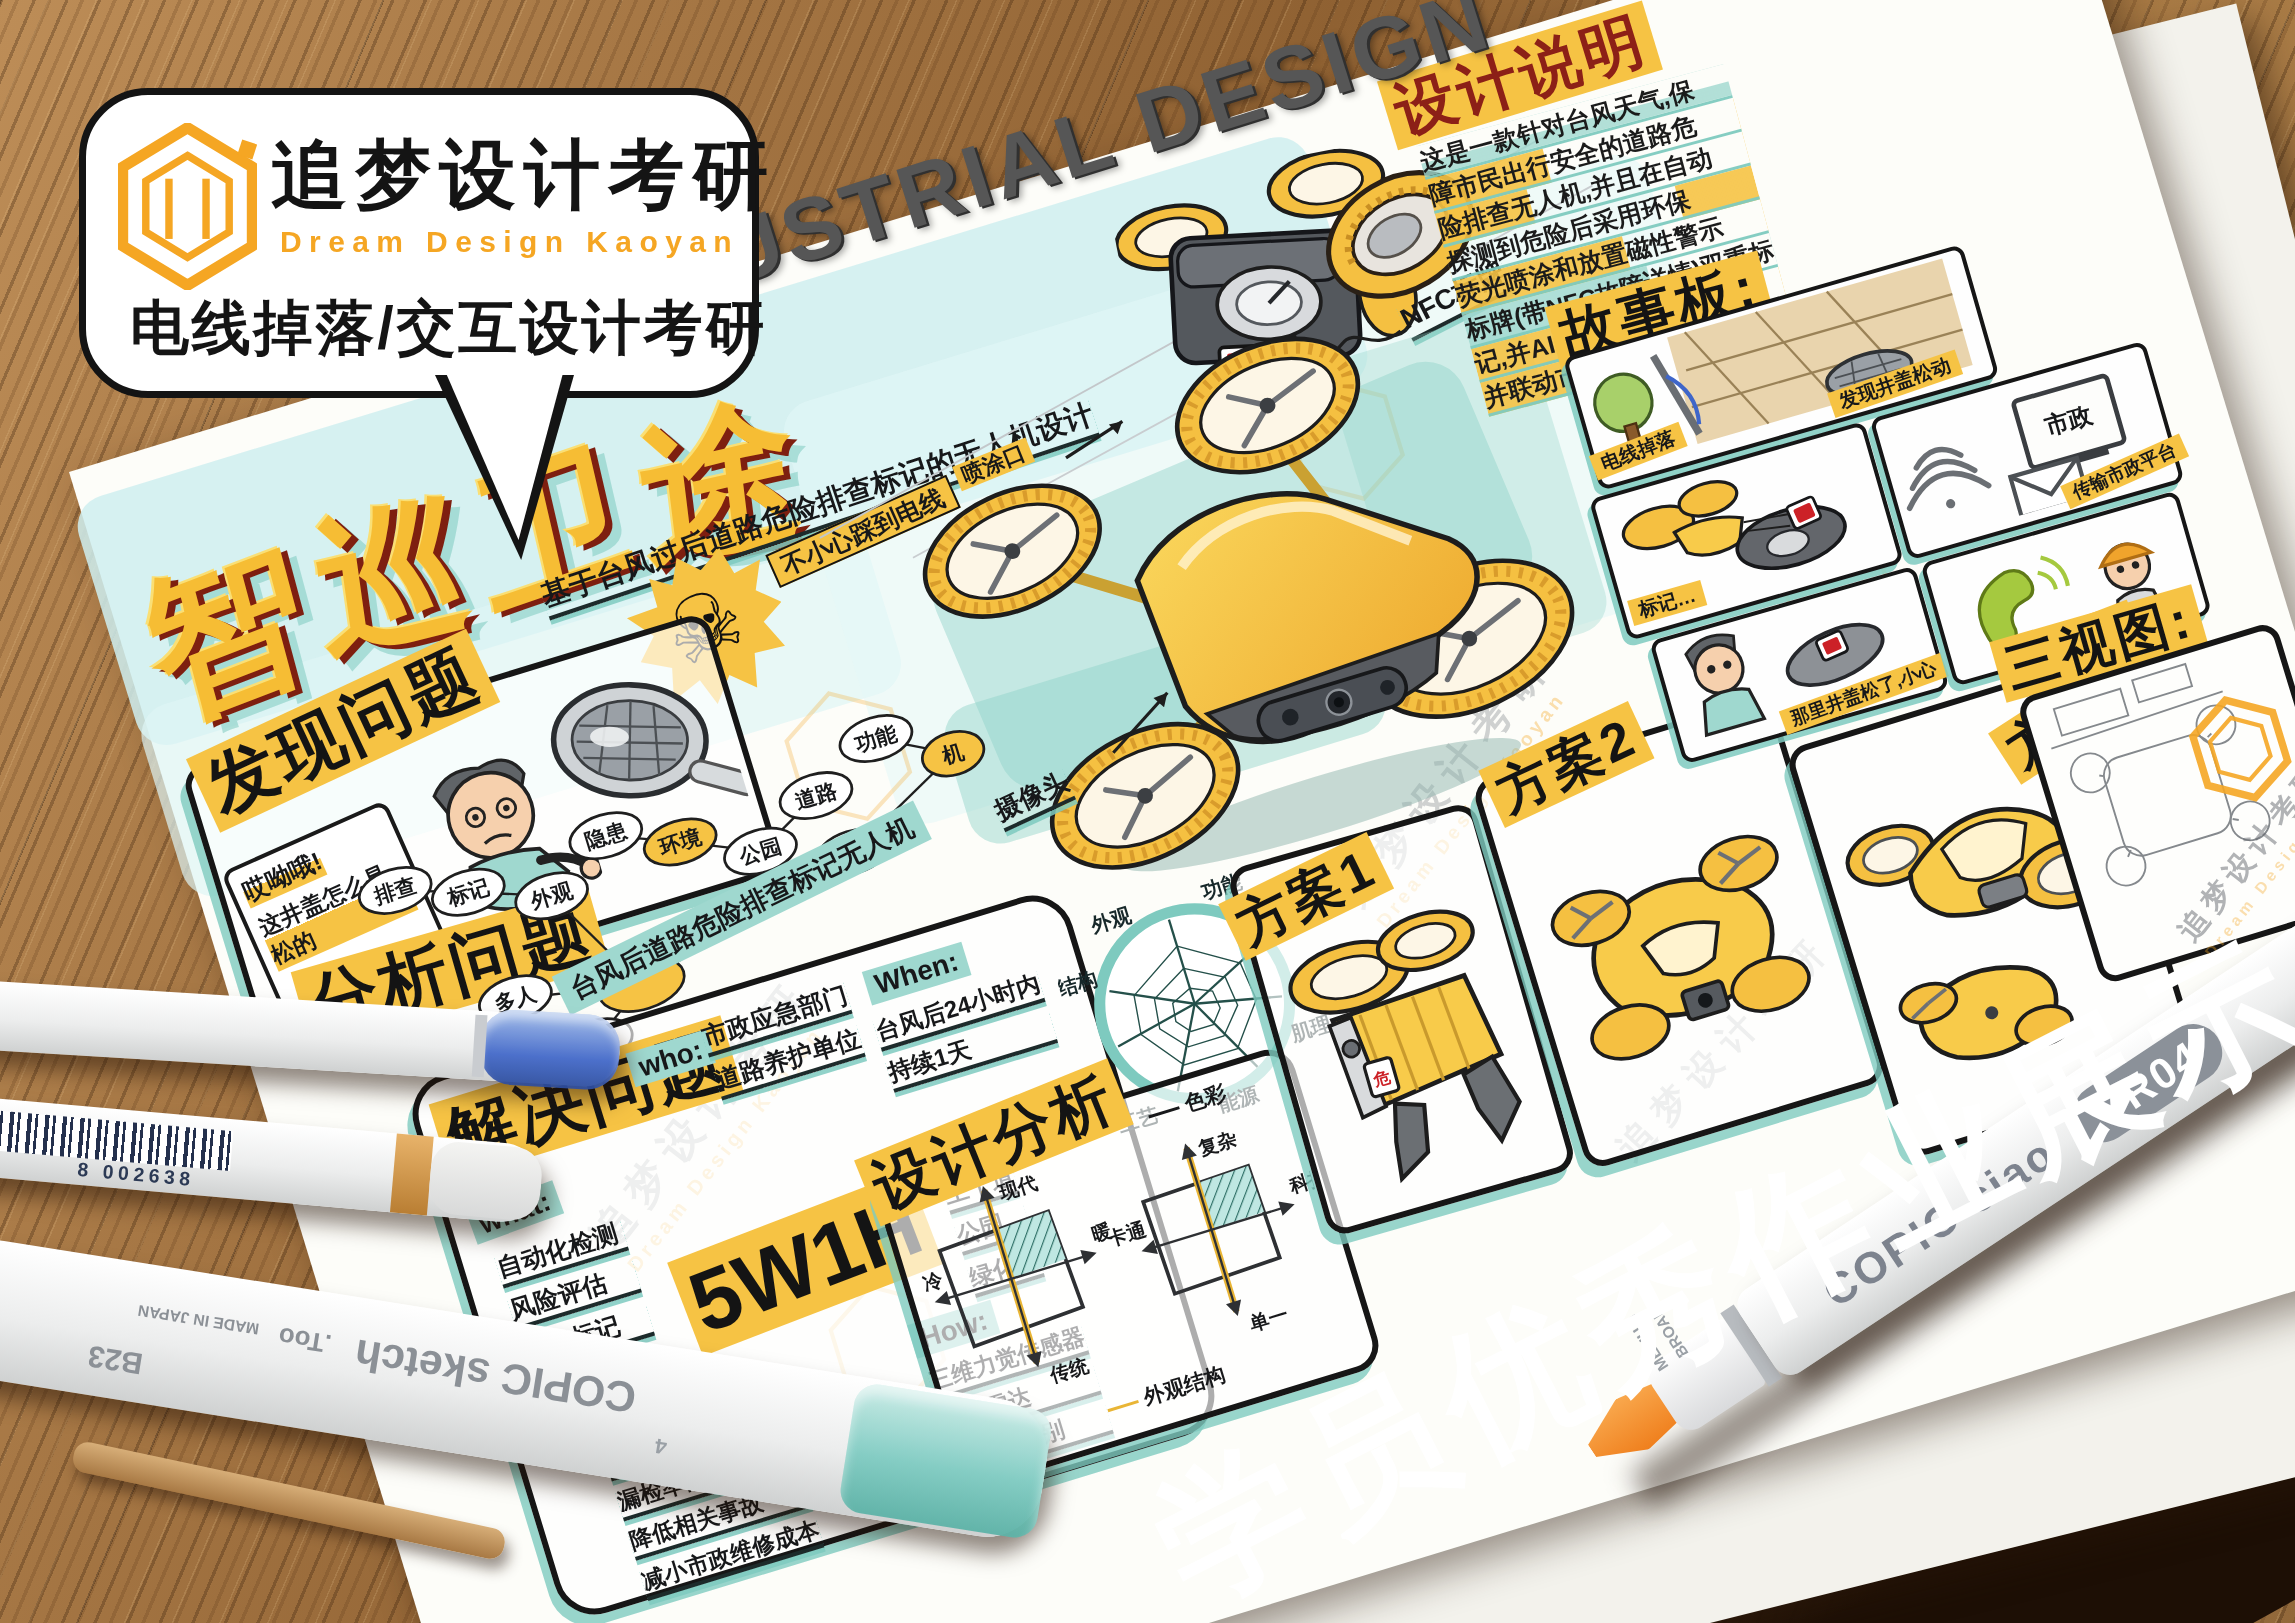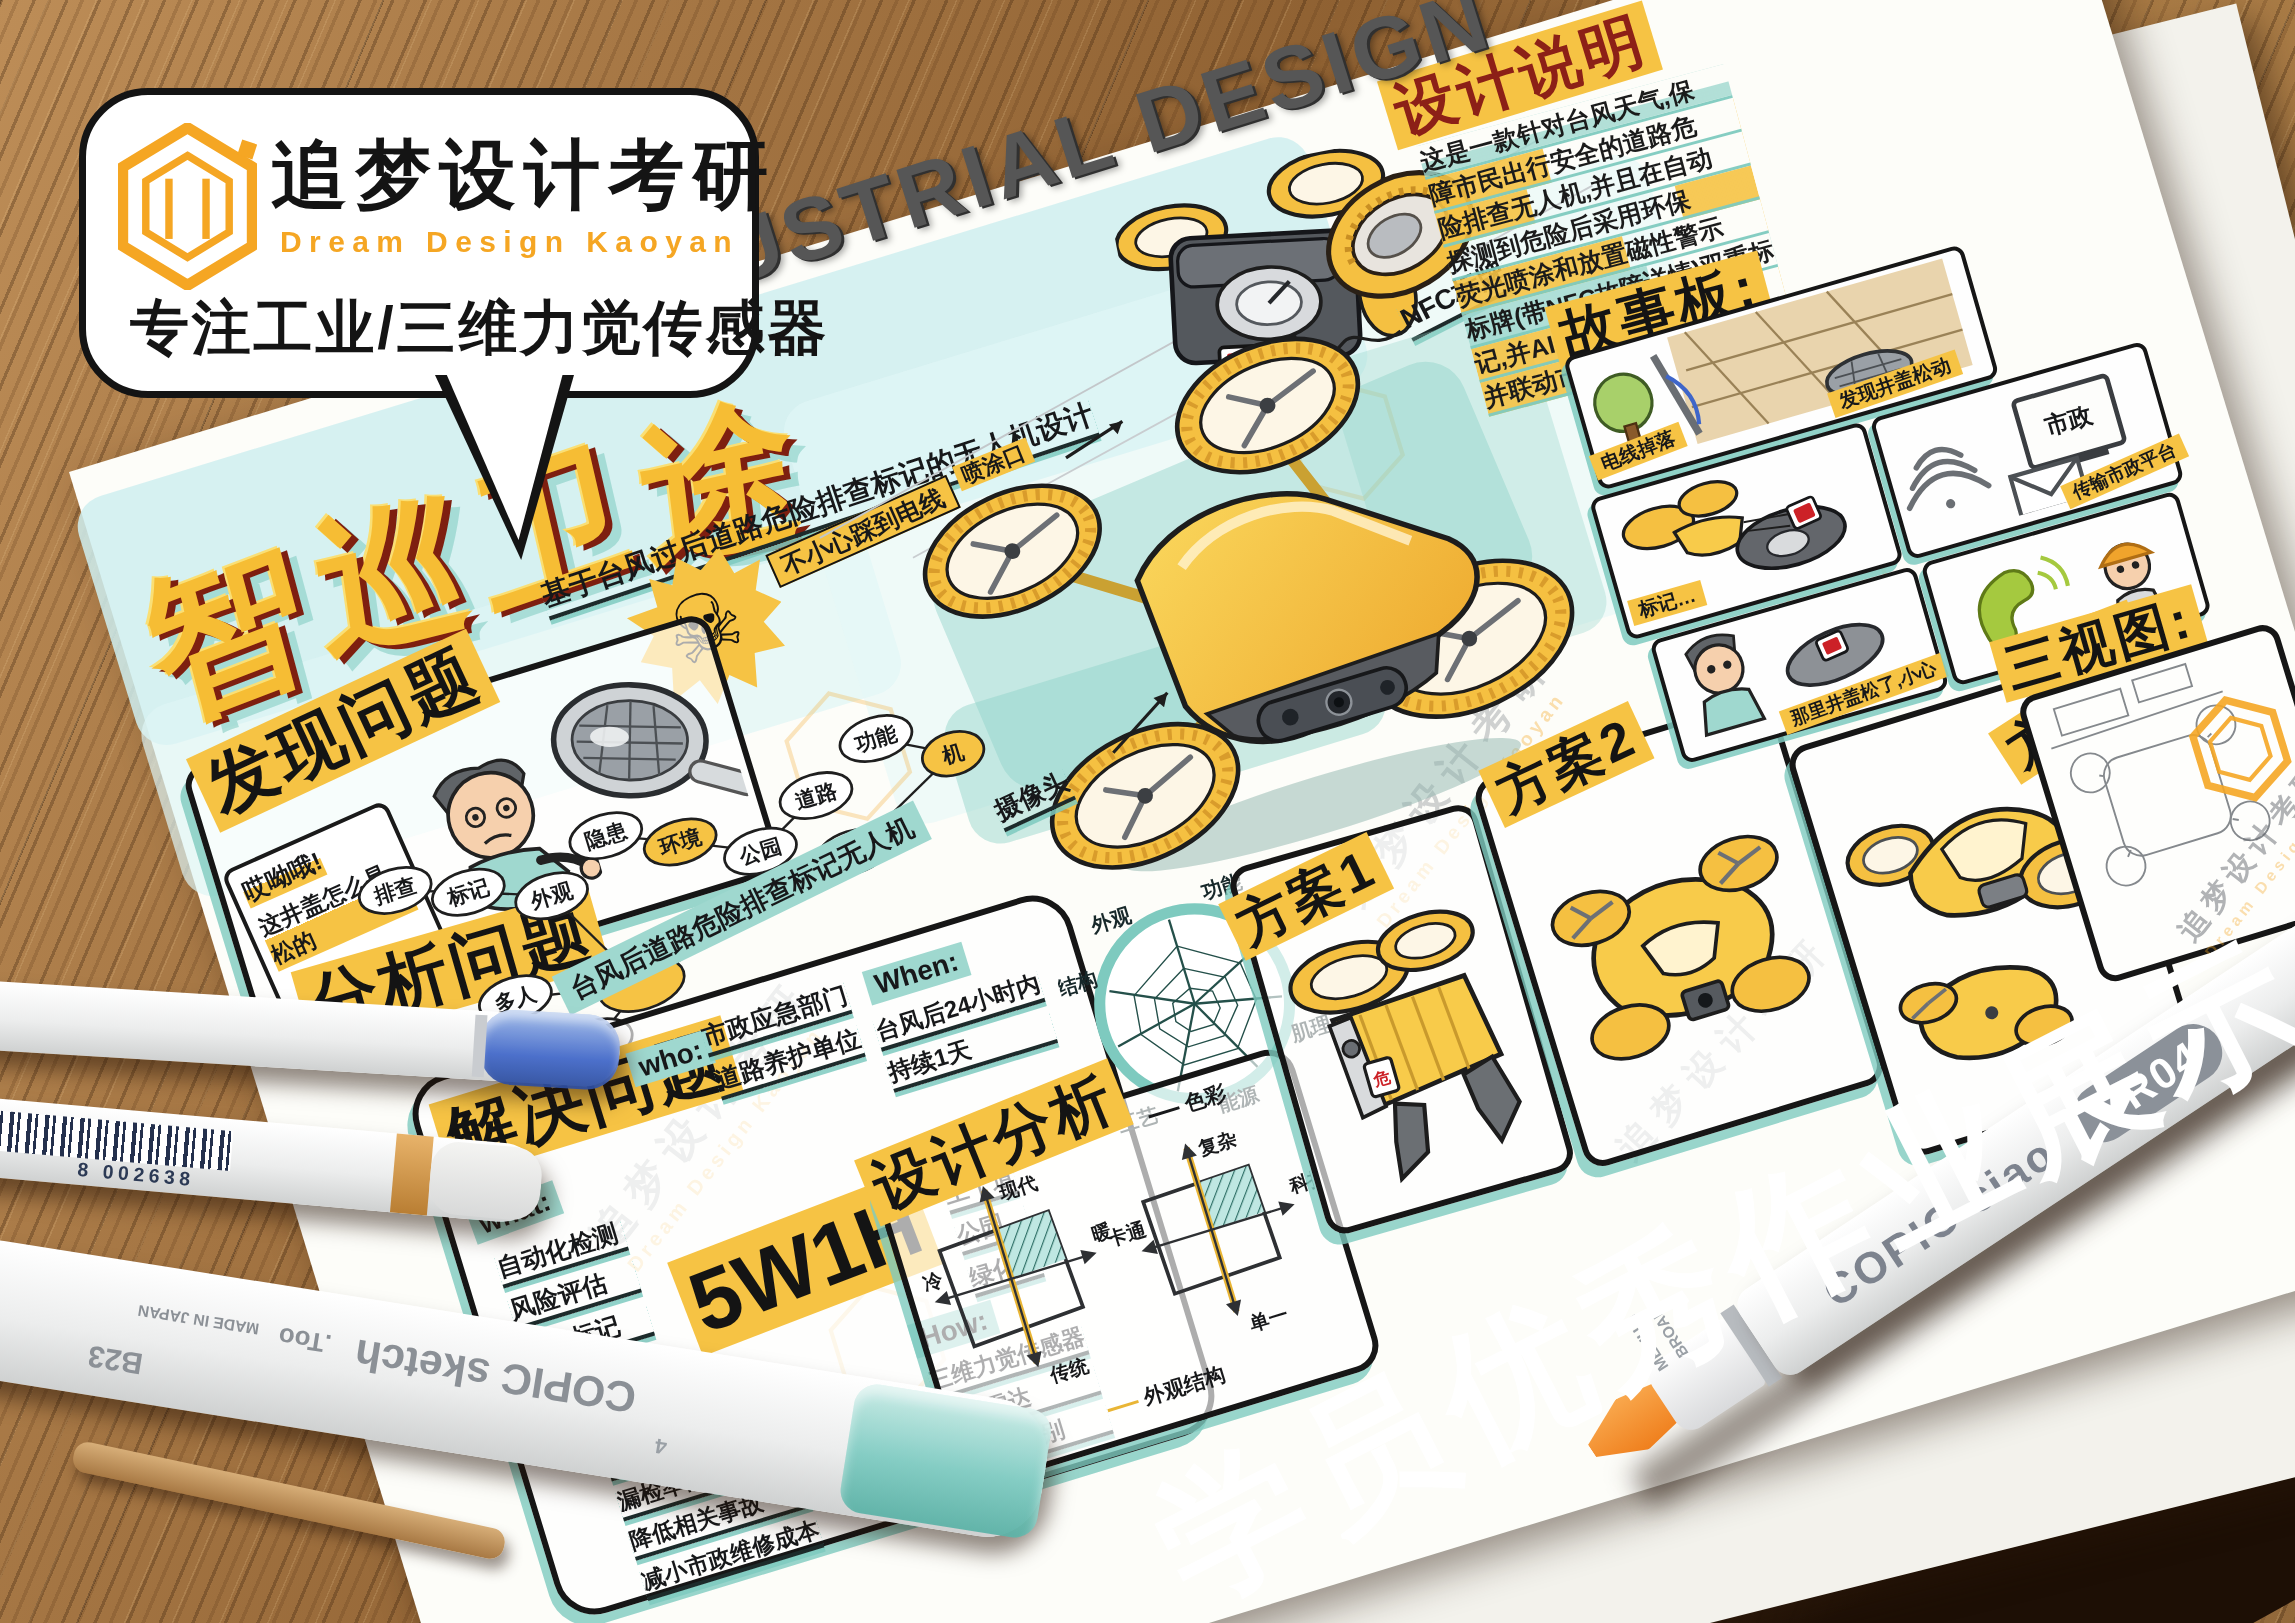--- a/index.html
+++ b/index.html
@@ -715,18 +715,18 @@
 <div class="abs bubble" style="left:79px;top:88px;width:666px;height:296px;">
   <svg class="abs" style="left:32px;top:28px;" width="139" height="167" viewBox="0 0 300 360">
     <polygon points="150,10 290,95 290,265 150,350 10,265 10,95" fill="none" stroke="#f5a623" stroke-width="24"></polygon>
     <polygon points="150,70 240,125 240,235 150,290 60,235 60,125" fill="none" stroke="#f5a623" stroke-width="16"></polygon>
     <line x1="110" y1="120" x2="110" y2="250" stroke="#f5a623" stroke-width="16"></line>
     <line x1="190" y1="120" x2="190" y2="250" stroke="#f5a623" stroke-width="16"></line>
     <rect x="262" y="40" width="34" height="34" fill="#f5a623" transform="rotate(18 279 57)"></rect>
   </svg>
   <div class="abs" style="left:185px;top:30px;font-size:76px;font-weight:900;color:#141414;letter-spacing:8.3px;white-space:nowrap;">追梦设计考研</div>
   <div class="abs" style="left:194px;top:130px;font-size:30px;font-weight:700;color:#f5a623;letter-spacing:7.4px;white-space:nowrap;">Dream Design Kaoyan</div>
-  <div class="abs" style="left:44px;top:194px;font-size:59px;font-weight:900;color:#141414;letter-spacing:2.8px;white-space:nowrap;">专注工业/三维力觉传感器</div>
+  <div class="abs" style="left:44px;top:194px;font-size:59px;font-weight:900;color:#141414;letter-spacing:2.8px;white-space:nowrap;">电线掉落/交互设计考研</div>
 </div>
 <div class="abs" style="left:435px;top:375px;width:139px;height:185px;background:#141414;clip-path:polygon(0 0,100% 0,62% 100%);">
   <div class="abs" style="left:11px;top:-1.9px;width:117px;height:167px;background:#ffffff;clip-path:polygon(0 0,100% 0,62% 100%);"></div>
 </div>
 
 
 </body></html>

